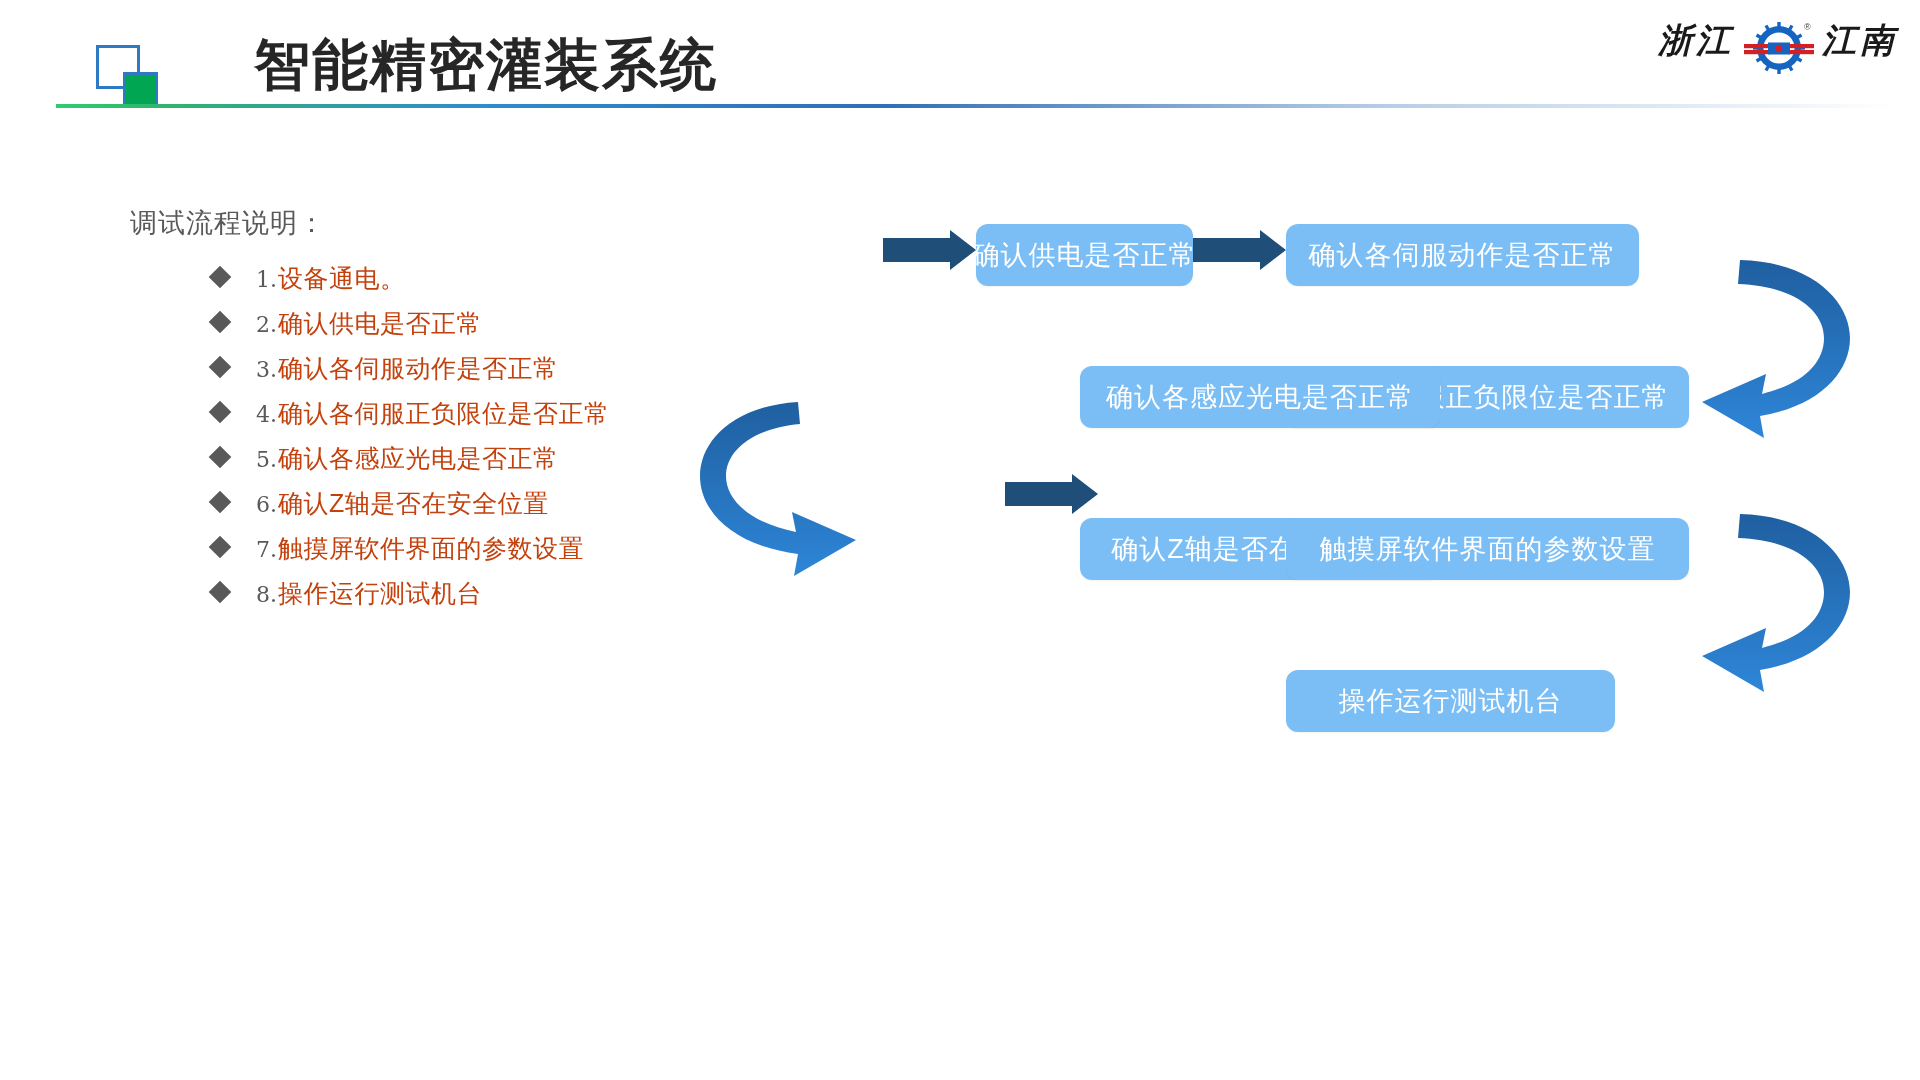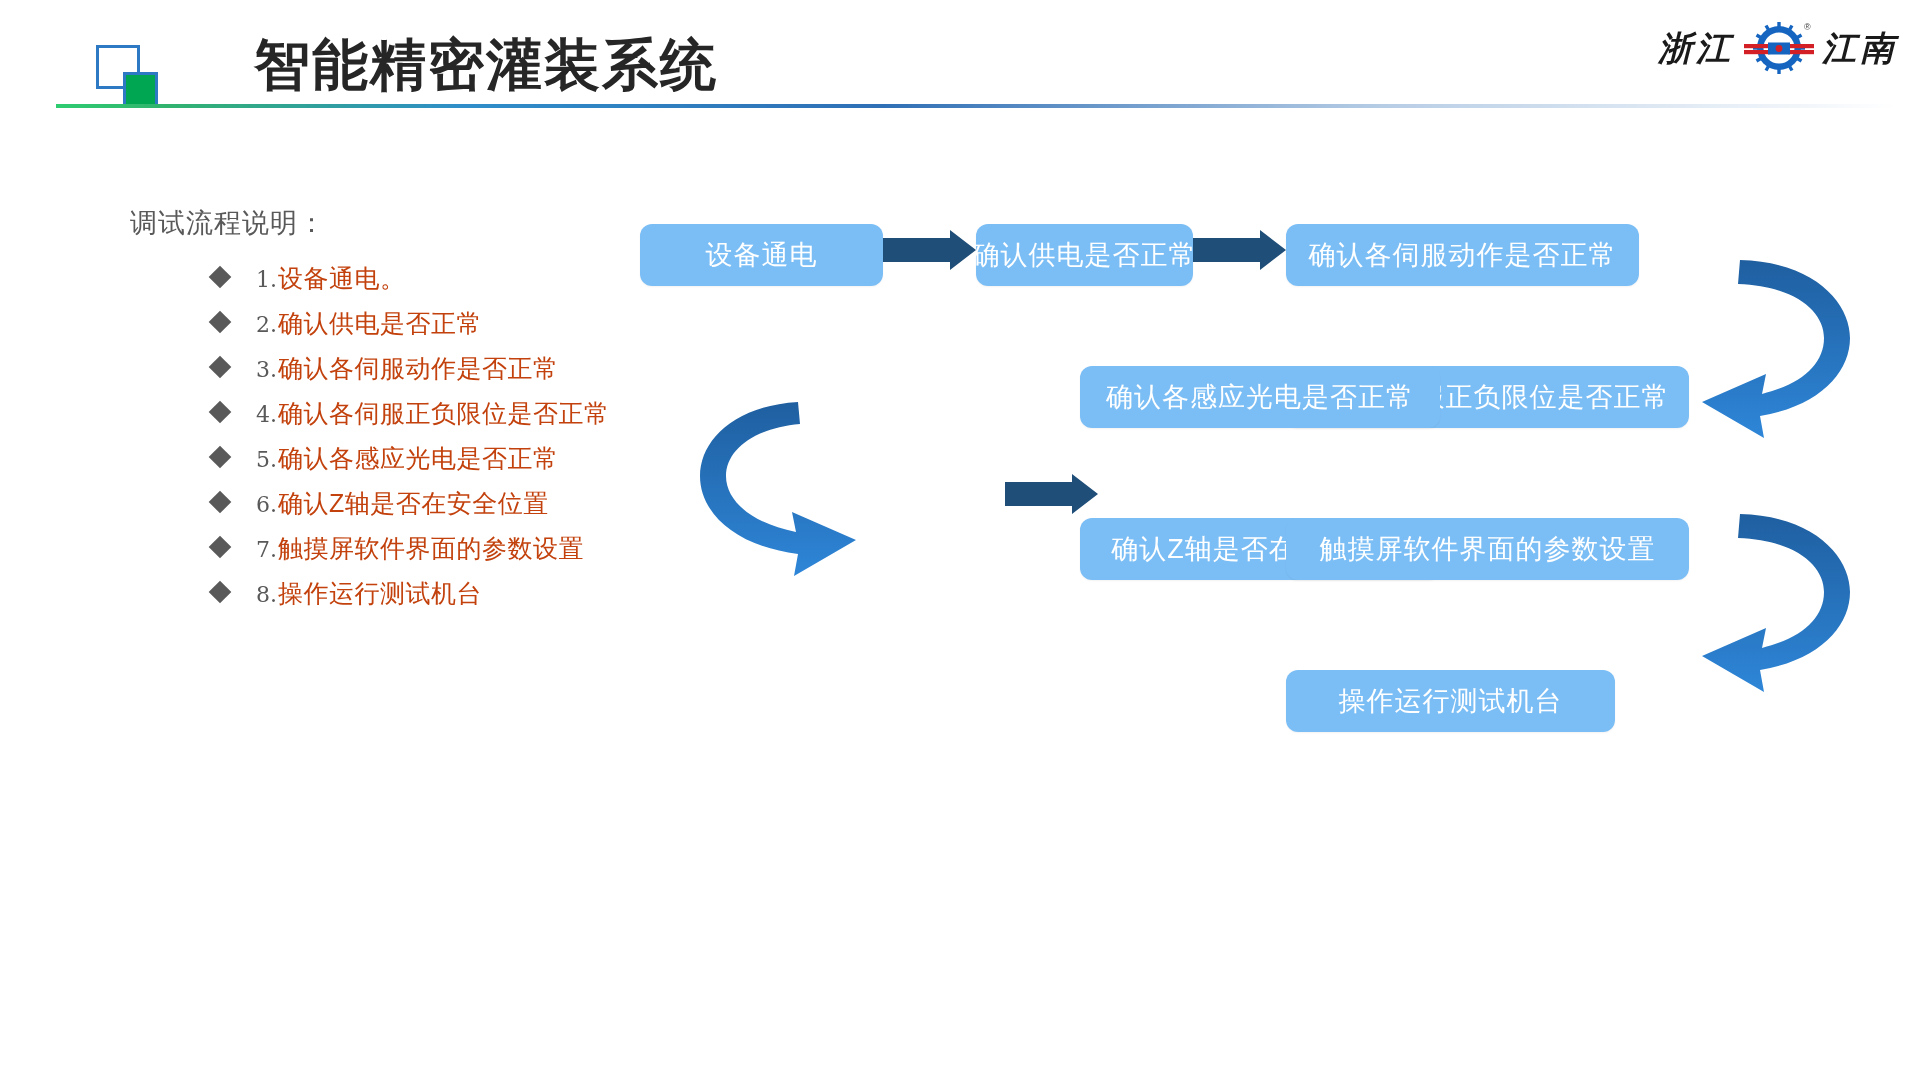--- a/index.html
+++ b/index.html
@@ -33,21 +33,21 @@
   }
 
   .header-rule{
     position:absolute;left:56px;top:104px;width:1840px;height:4px;
     background:linear-gradient(to right,#2ECC71 0%,#31b36e 6%,#2f8ec9 22%,#2f6fb5 45%,rgba(47,111,181,0.35) 72%,rgba(47,111,181,0.05) 96%,rgba(255,255,255,0) 100%);
   }
 
   
   .company-logo{position:absolute;right:22px;top:18px;width:240px;height:64px;}
   .company-logo .cn-left,.company-logo .cn-right{
-    position:absolute;top:8px;
+    position:absolute;top:0;
     font-family:"DejaVu Serif","Liberation Serif",serif;
     font-size:34px;color:#1a1a1a;font-weight:700;font-style:italic;
     letter-spacing:4px;line-height:44px;
   }
   .company-logo .cn-left{left:0;}
   .company-logo .cn-right{right:0;}
   .company-logo .gear-wrap{position:absolute;left:86px;top:2px;width:70px;height:56px;}
   .company-logo .reg{
     position:absolute;left:146px;top:4px;font-size:9px;color:#444;
   }
@@ -266,21 +266,20 @@
                  L 1124 462
                  L 1062 426
                  L 1126 398
                  L 1122 418
                  C 1162 408 1184 388 1184 362
                  C 1184 336 1156 310 1098 308
                  Z" fill="url(#gradR2)"></path>
       </g>
     </svg>
 
-    <div class="node" style="left:0px;top:-6px;width:243px;height:62px;">设备通电</div>
 
     <div class="node" style="left:336px;top:-6px;width:217px;height:62px;">确认供电是否正常</div>
 
     <div class="node" style="left:646px;top:-6px;width:353px;height:62px;">确认各伺服动作是否正常</div>
 
     <div class="node" style="left:646px;top:136px;width:403px;height:62px;">确认各伺服正负限位是否正常</div>
 
     <div class="node" style="left:440px;top:136px;width:360px;height:62px;">确认各感应光电是否正常</div>
 
     <div class="node" style="left:440px;top:288px;width:360px;height:62px;">确认Z轴是否在安全位置</div>

